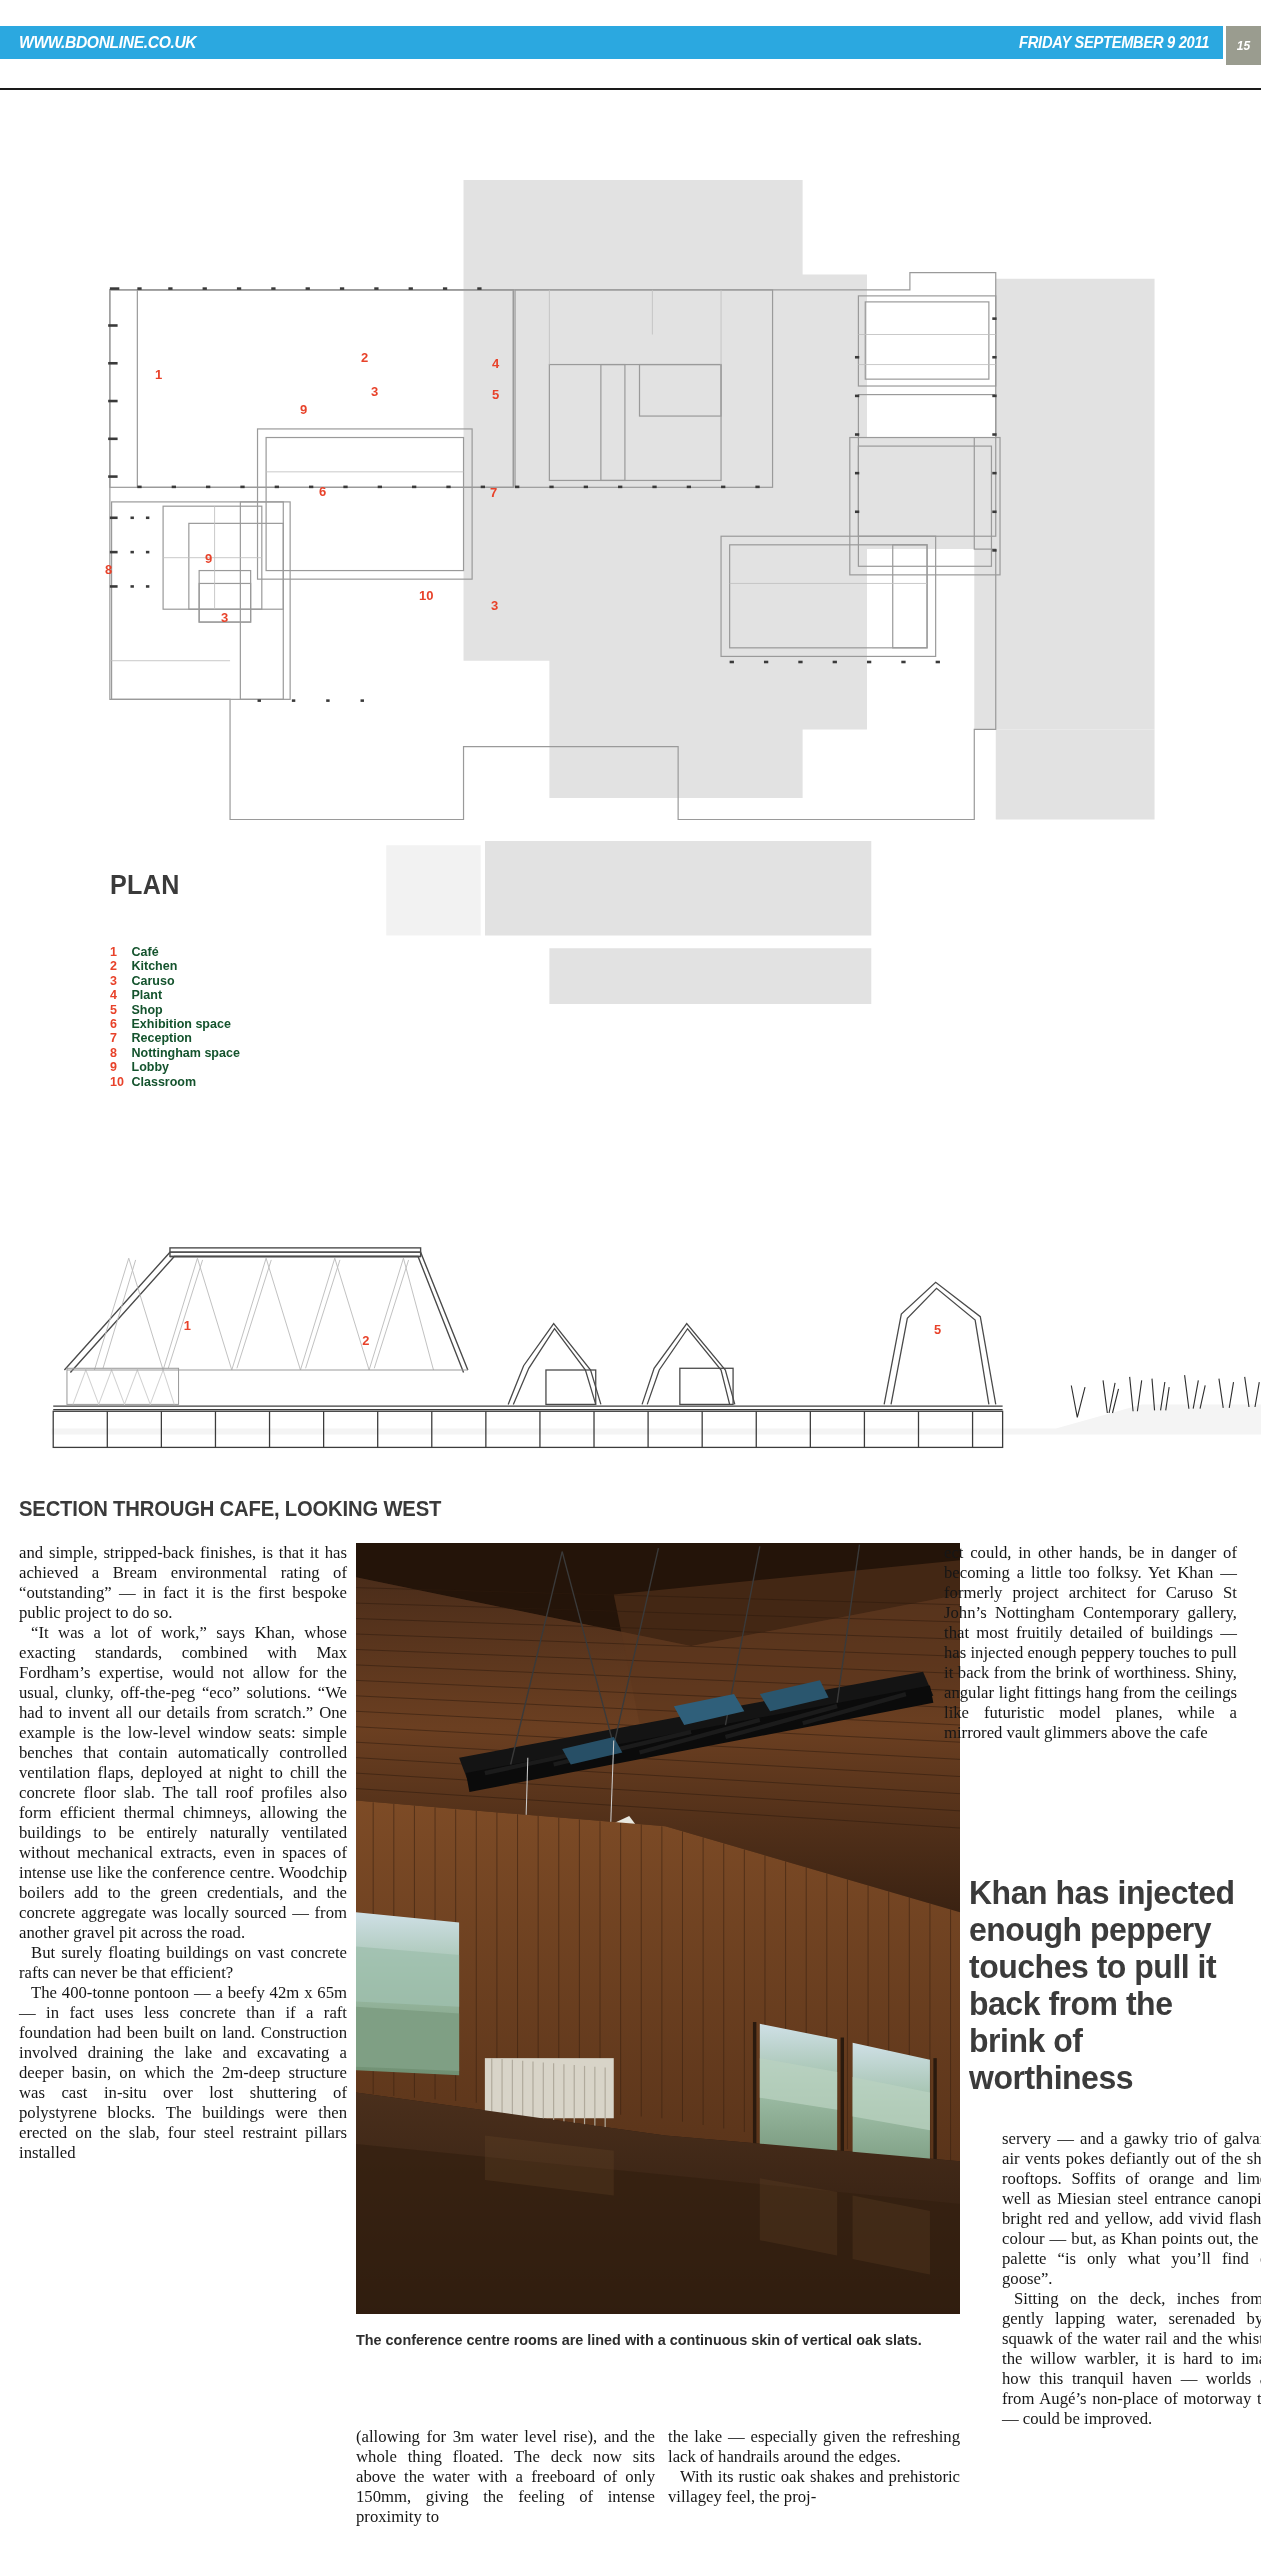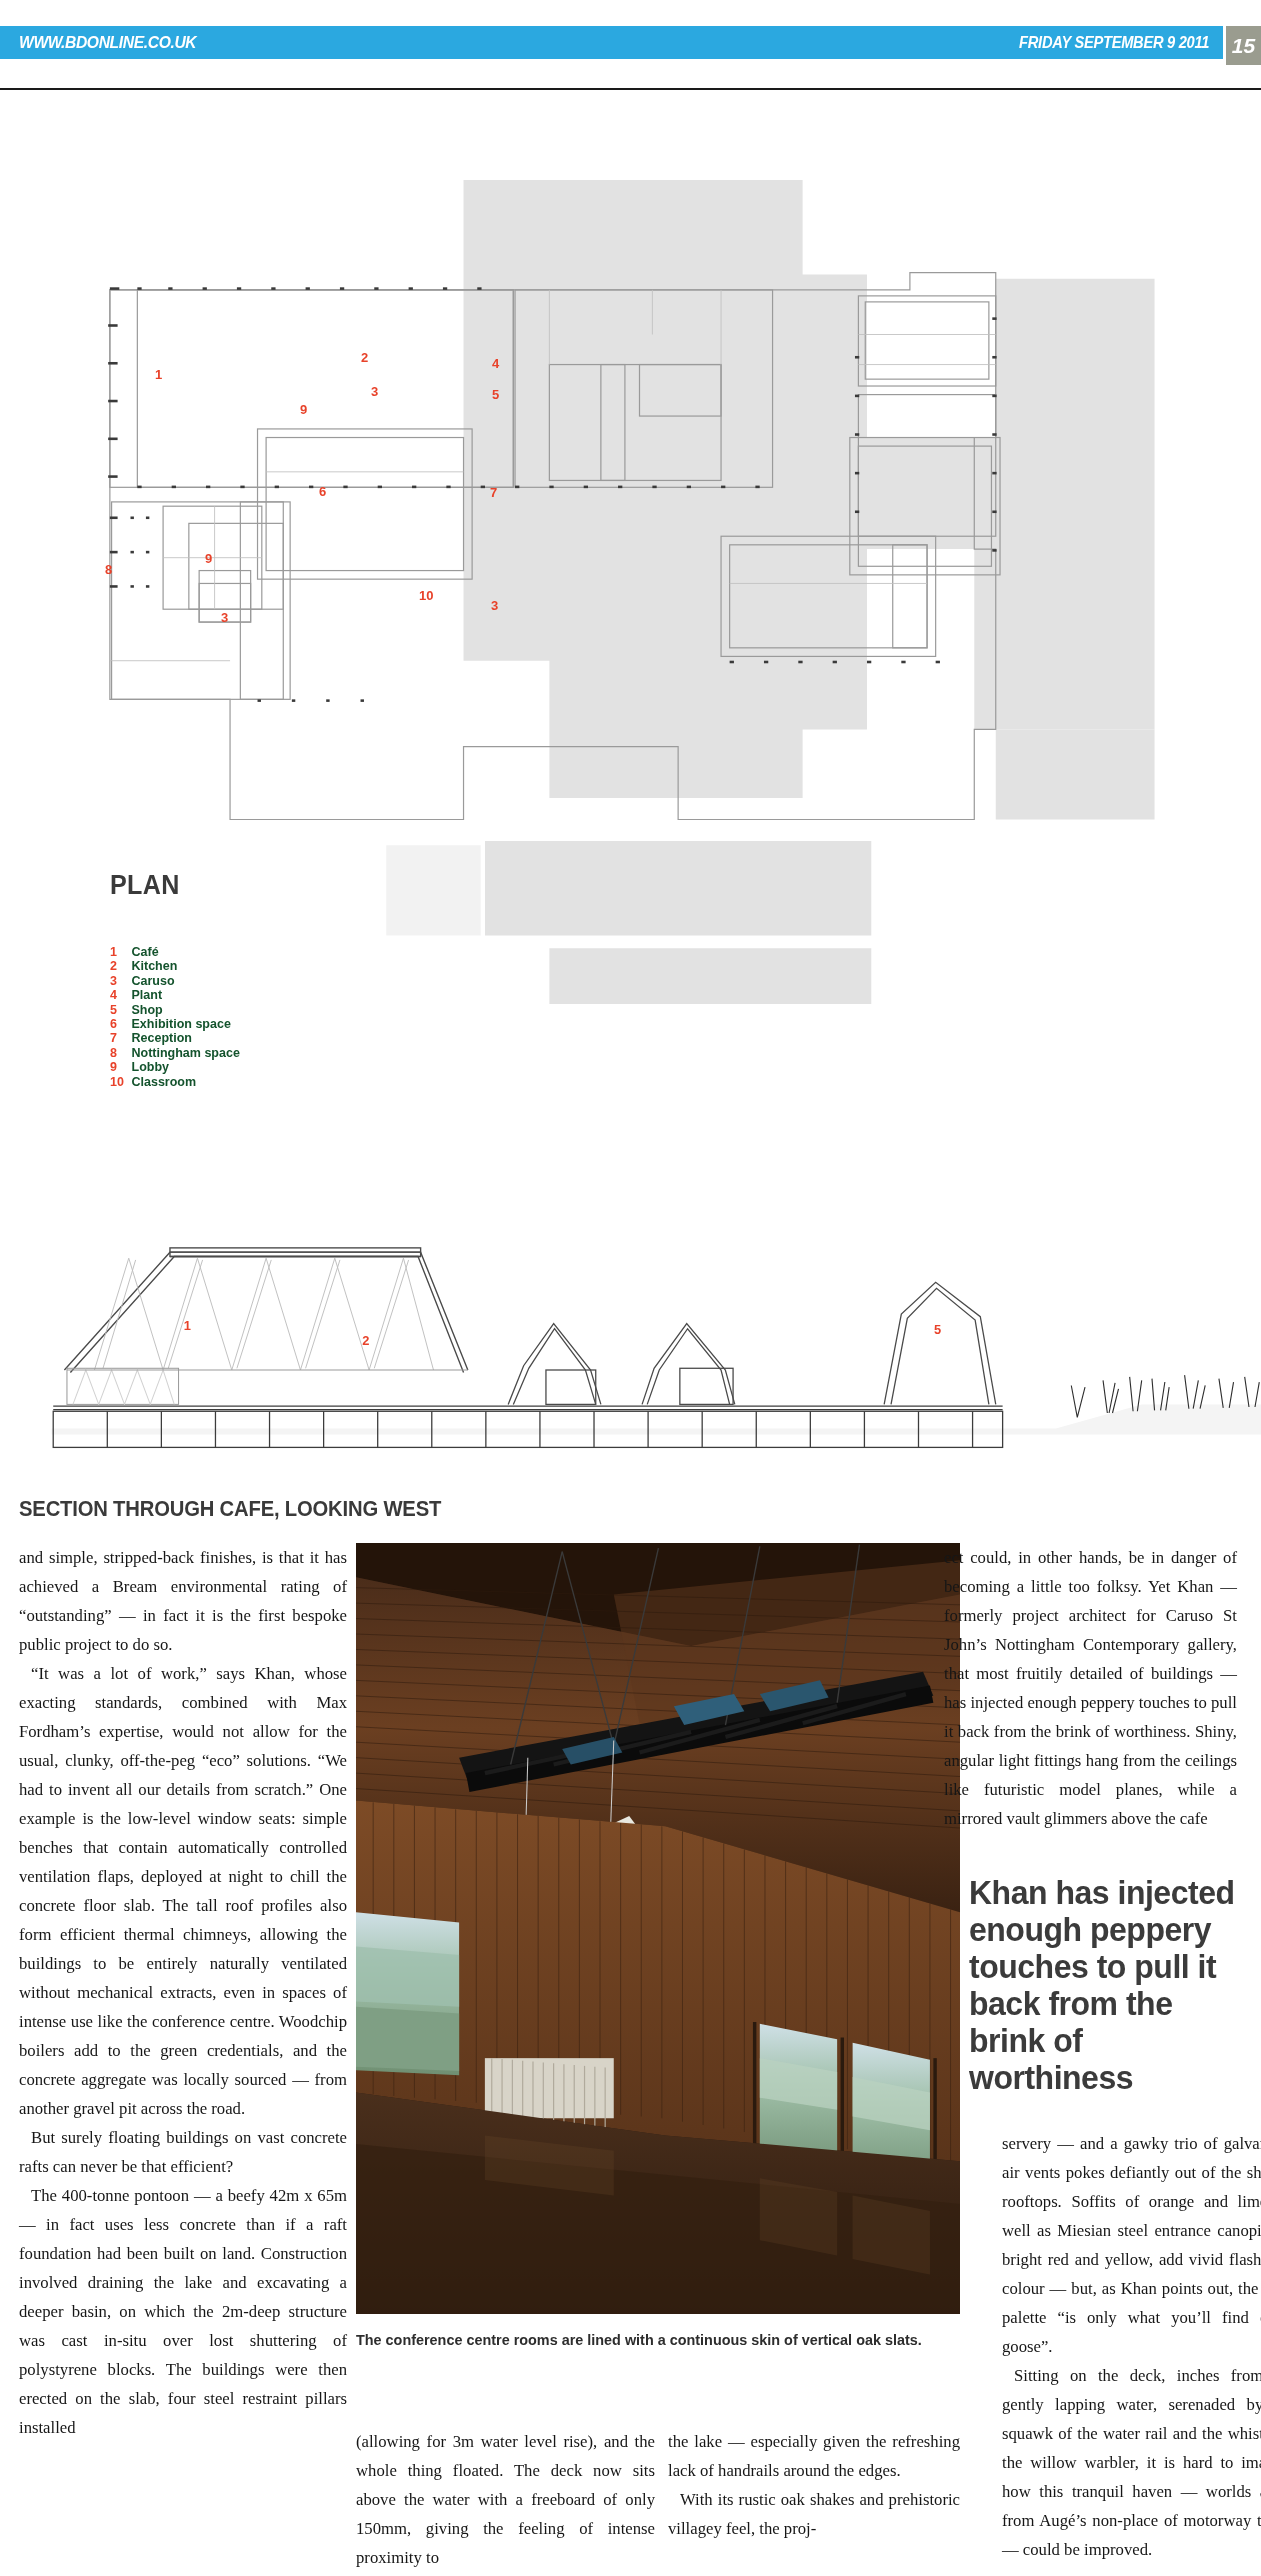--- a/index.html
+++ b/index.html
@@ -33,21 +33,21 @@
     color:#ffffff; font-size:16.3px; letter-spacing:-0.3px;
     transform:scaleX(0.9);
     transform-origin:right center;
   }
   .page-badge {
     position:absolute; left:1226px; top:26px; width:35px; height:39px;
     background:#9A9C8F;
     display:flex; align-items:center; justify-content:center;
     font-family:"Liberation Sans", sans-serif;
     font-weight:bold; font-style:italic;
-    color:#ffffff; font-size:21px;
+    color:#ffffff; font-size:12px;
   }
   .rule-top {
     position:absolute; left:0; top:88px; width:1261px; height:1.7px;
     background:#1a1a1a;
   }
 
   
   .plan-figure {
     position:absolute; left:0; top:180px; width:1261px; height:859px;
   }
@@ -87,21 +87,21 @@
     font-weight:bold; font-size:22px; color:#3A3A3A;
     letter-spacing:-0.2px;
     transform:scaleX(0.92); transform-origin:left center;
   }
 
   
   .col {
     position:absolute;
     font-family:"Liberation Serif", serif;
     font-size:16.7px;
-    line-height:29px;
+    line-height:20px;
     text-align:justify;
     color:#161616;
     hyphens:none;
   }
   .col p { text-indent:12px; margin:0; }
   .col p.noindent { text-indent:0; }
 
   #col-left   { left:19px;   top:1543px; width:328px; }
   #col-mid-b  { left:356px;  top:2427px; width:299px; }
   #col-mid-c  { left:668px;  top:2427px; width:292px; }

